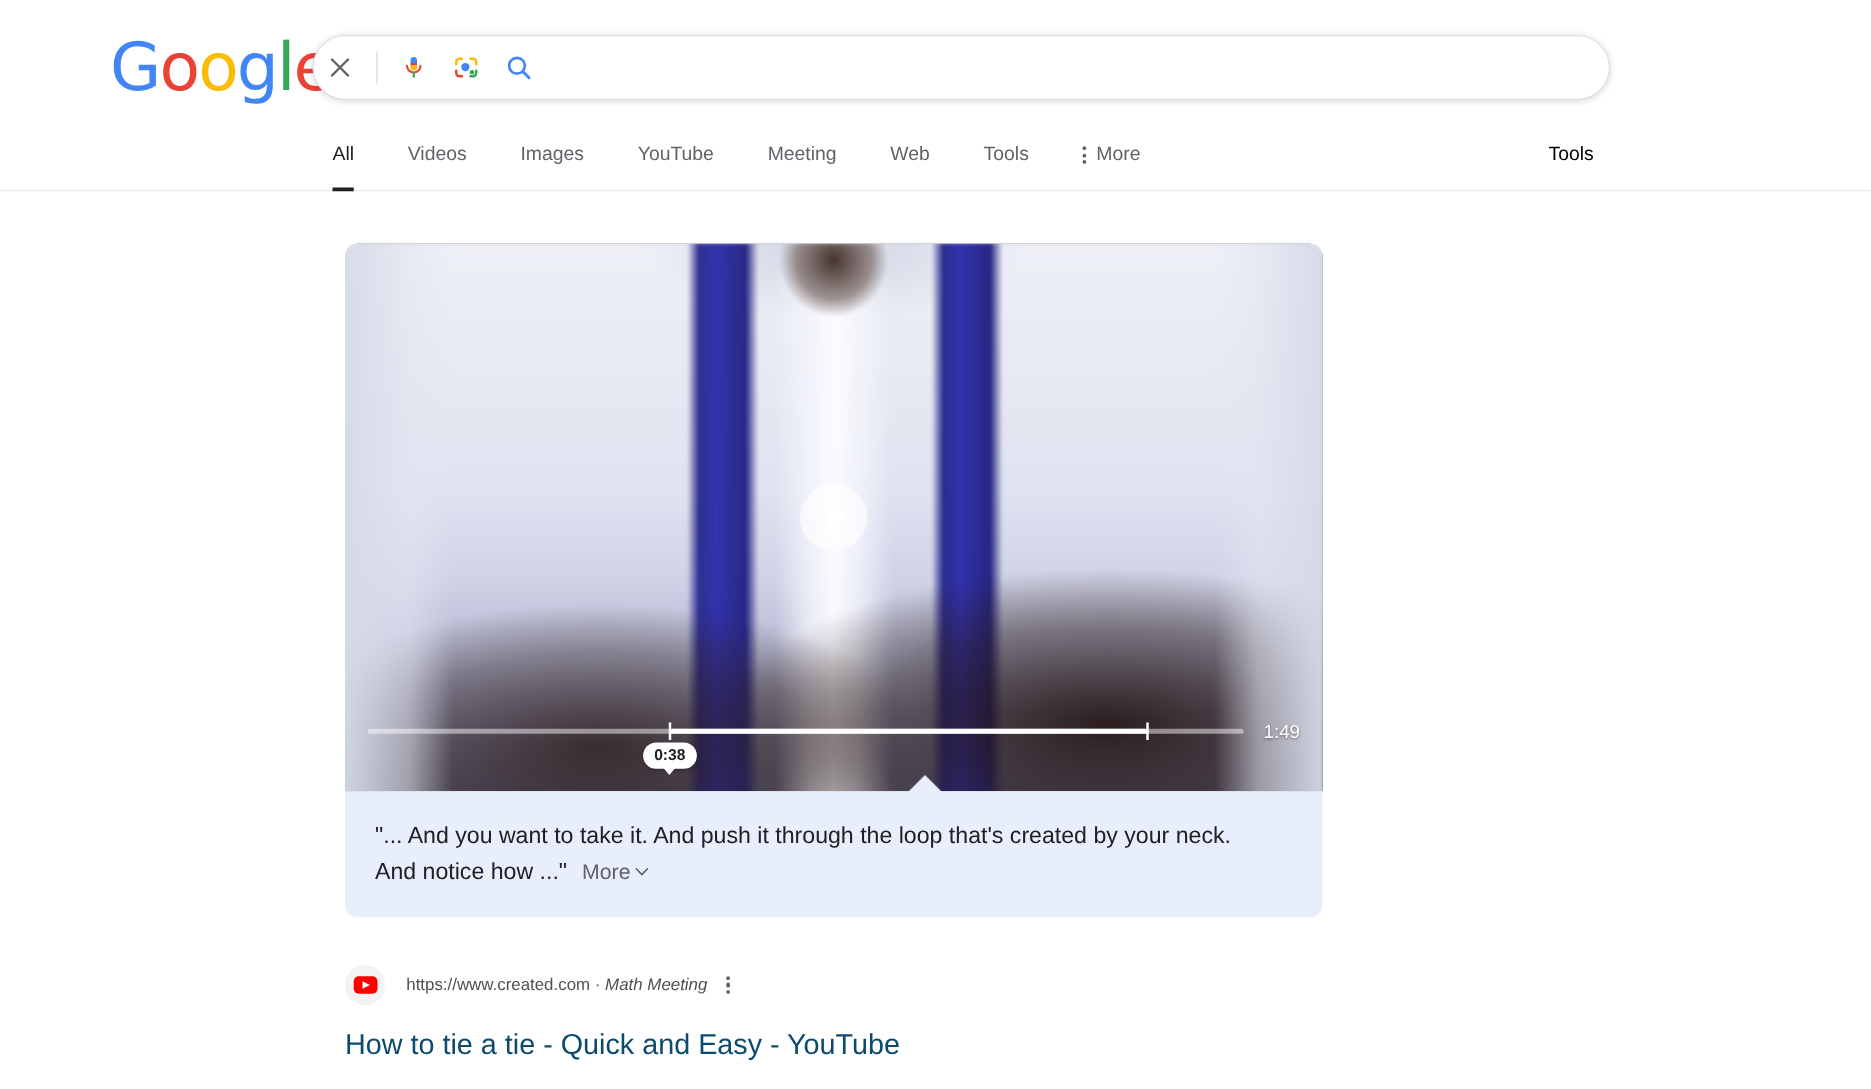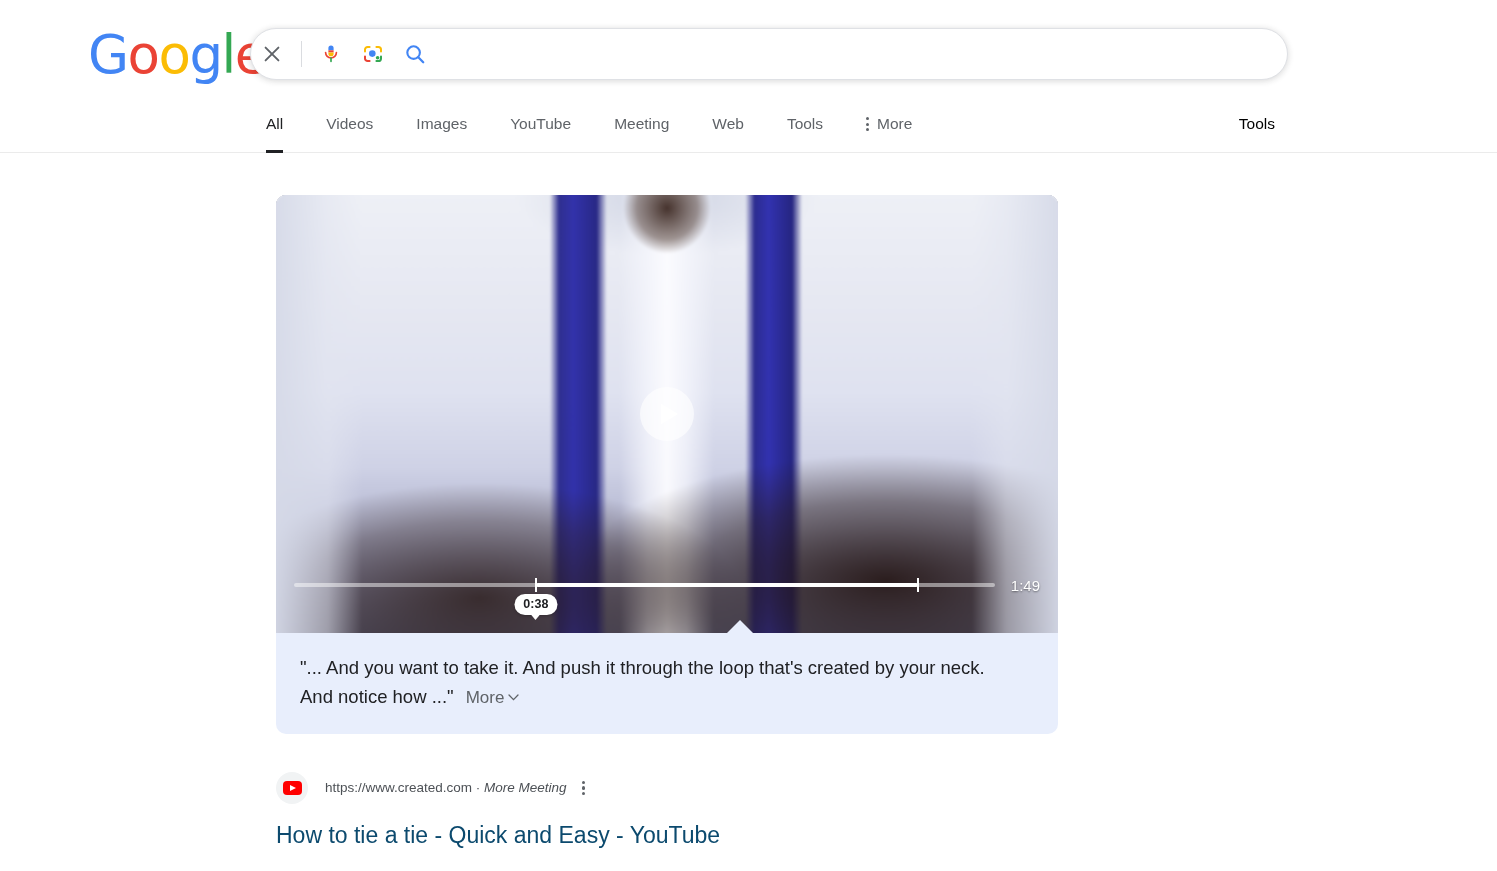--- a/index.html
+++ b/index.html
@@ -511,21 +511,21 @@
     <div class="source-block">
       <div class="favicon">
         <div class="yt-badge">
           <div class="yt-tri"></div>
         </div>
       </div>
       <div class="source-meta">
         <div class="src-url-row">
           <span class="src-url"><span>https://www.created.com</span>
             <span>·</span>
-            <span class="src-channel">More Meeting</span>
+            <span class="src-channel">Math Meeting</span>
           </span>
           <span class="kebab">
               <i></i>
               <i></i>
               <i></i>
             </span>
         </div>
       </div>
     </div>
 

